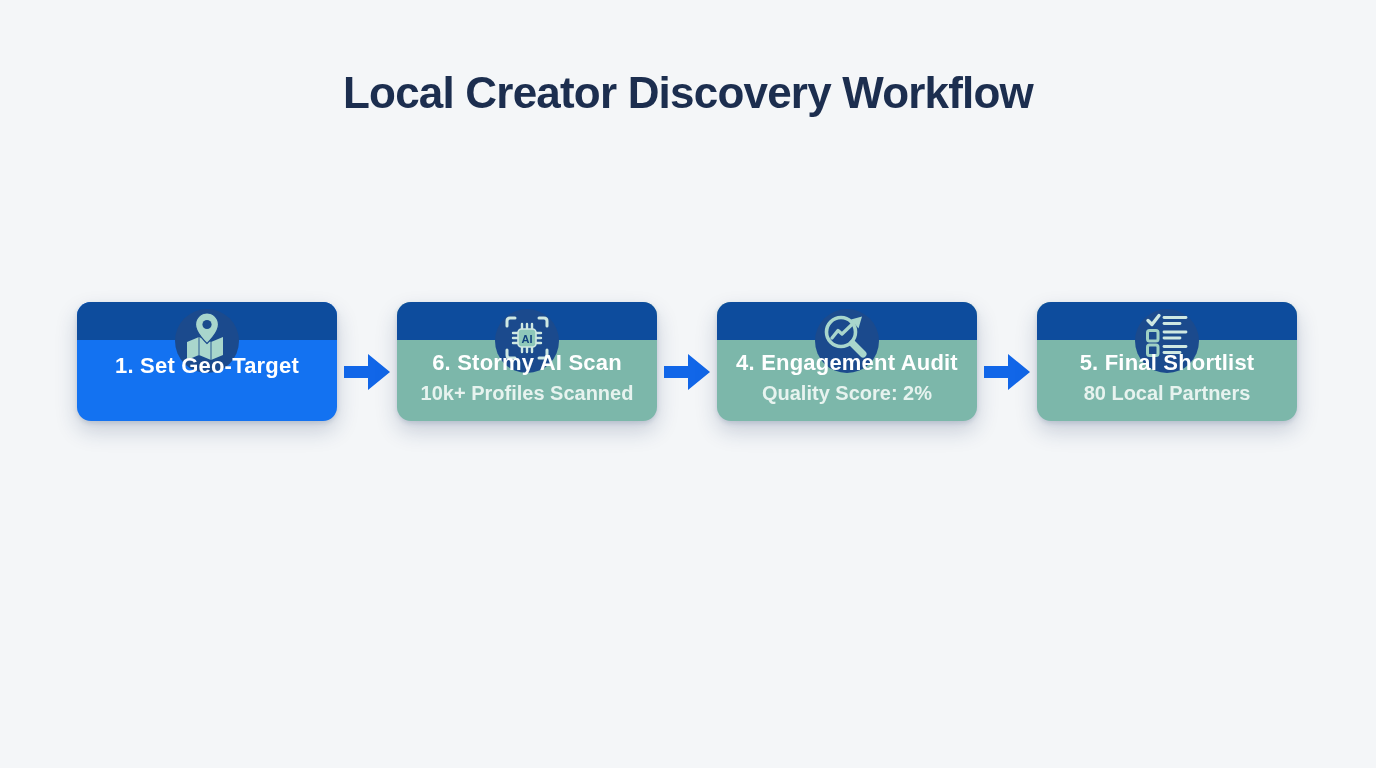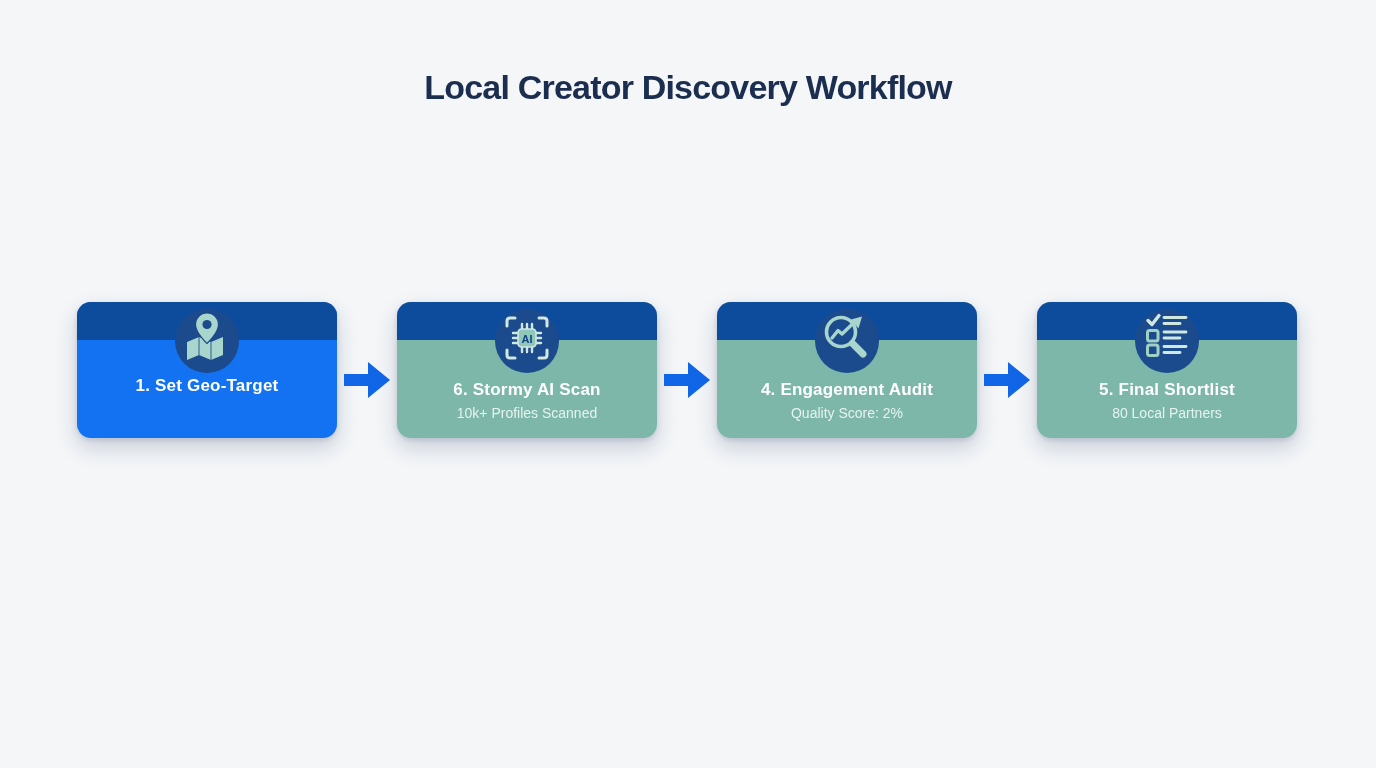--- a/index.html
+++ b/index.html
@@ -1,32 +1,32 @@
 <!DOCTYPE html>
 <html><head>
 <meta charset="utf-8">
 <style>
   html,body{margin:0;padding:0;background:#f4f6f8;font-family:"Liberation Sans",sans-serif;}
   .canvas{position:relative;width:1376px;height:768px;background:#f4f6f8;overflow:hidden;}
   .title{position:absolute;top:68px;left:0;width:100%;margin:0;text-align:center;
-         font-size:34px;font-weight:700;color:#1c2e4f;letter-spacing:-0.8px;}
+         font-size:44px;font-weight:700;color:#1c2e4f;letter-spacing:-0.8px;}
   .flow{position:absolute;top:302px;left:77px;width:1220px;display:flex;
         align-items:center;justify-content:space-between;}
-  .card{position:relative;flex:none;width:260px;height:136px;border-radius:14px;
+  .card{position:relative;flex:none;width:260px;height:119px;border-radius:14px;
         background:#7cb7aa;box-shadow:0 10px 22px rgba(23,52,94,.20),0 2px 5px rgba(23,52,94,.14);}
   .card--blue{background:#1372f1;}
   .band{position:absolute;top:0;left:0;right:0;height:38px;background:#0d4c9d;
         border-radius:14px 14px 0 0;}
   .icon-circle{position:absolute;top:7px;left:50%;transform:translateX(-50%);
         width:64px;height:64px;border-radius:50%;background:#1b4a8d;}
   .icon{position:absolute;top:8px;left:50%;transform:translateX(-50%);width:56px;height:56px;}
   .labels{position:absolute;left:8px;right:8px;bottom:16px;text-align:center;color:#ffffff;}
   .card--blue .labels{bottom:42px;}
-  .card-title{font-size:17px;font-weight:700;letter-spacing:.2px;line-height:1.2;}
-  .card-sub{margin-top:5px;font-size:14px;font-weight:400;color:#e7f3ef;line-height:1.2;}
+  .card-title{font-size:22px;font-weight:700;letter-spacing:.2px;line-height:1.2;}
+  .card-sub{margin-top:5px;font-size:20px;font-weight:700;color:#e7f3ef;line-height:1.2;}
   .arrow{flex:none;width:46px;height:40px;transform:translateY(10px);}
 </style>
 </head>
 <body>
 
 <div class="canvas">
 
   <h1 class="title">Local Creator Discovery Workflow</h1>
 
   <div class="flow">

